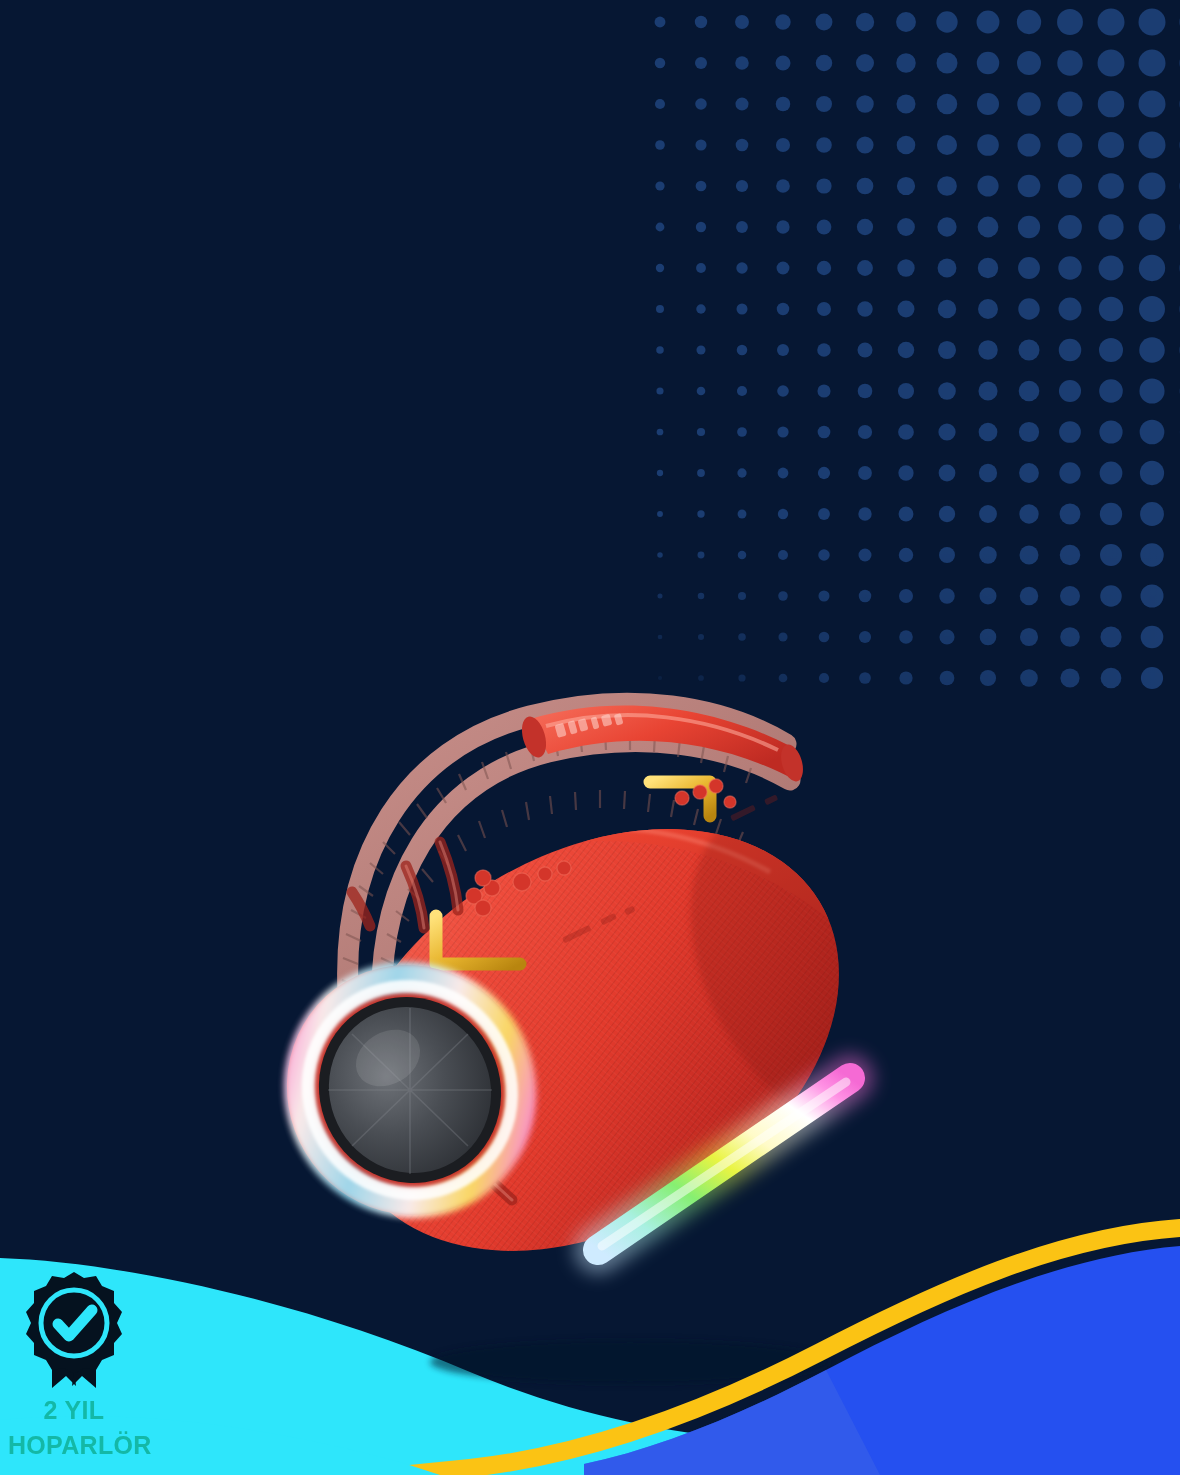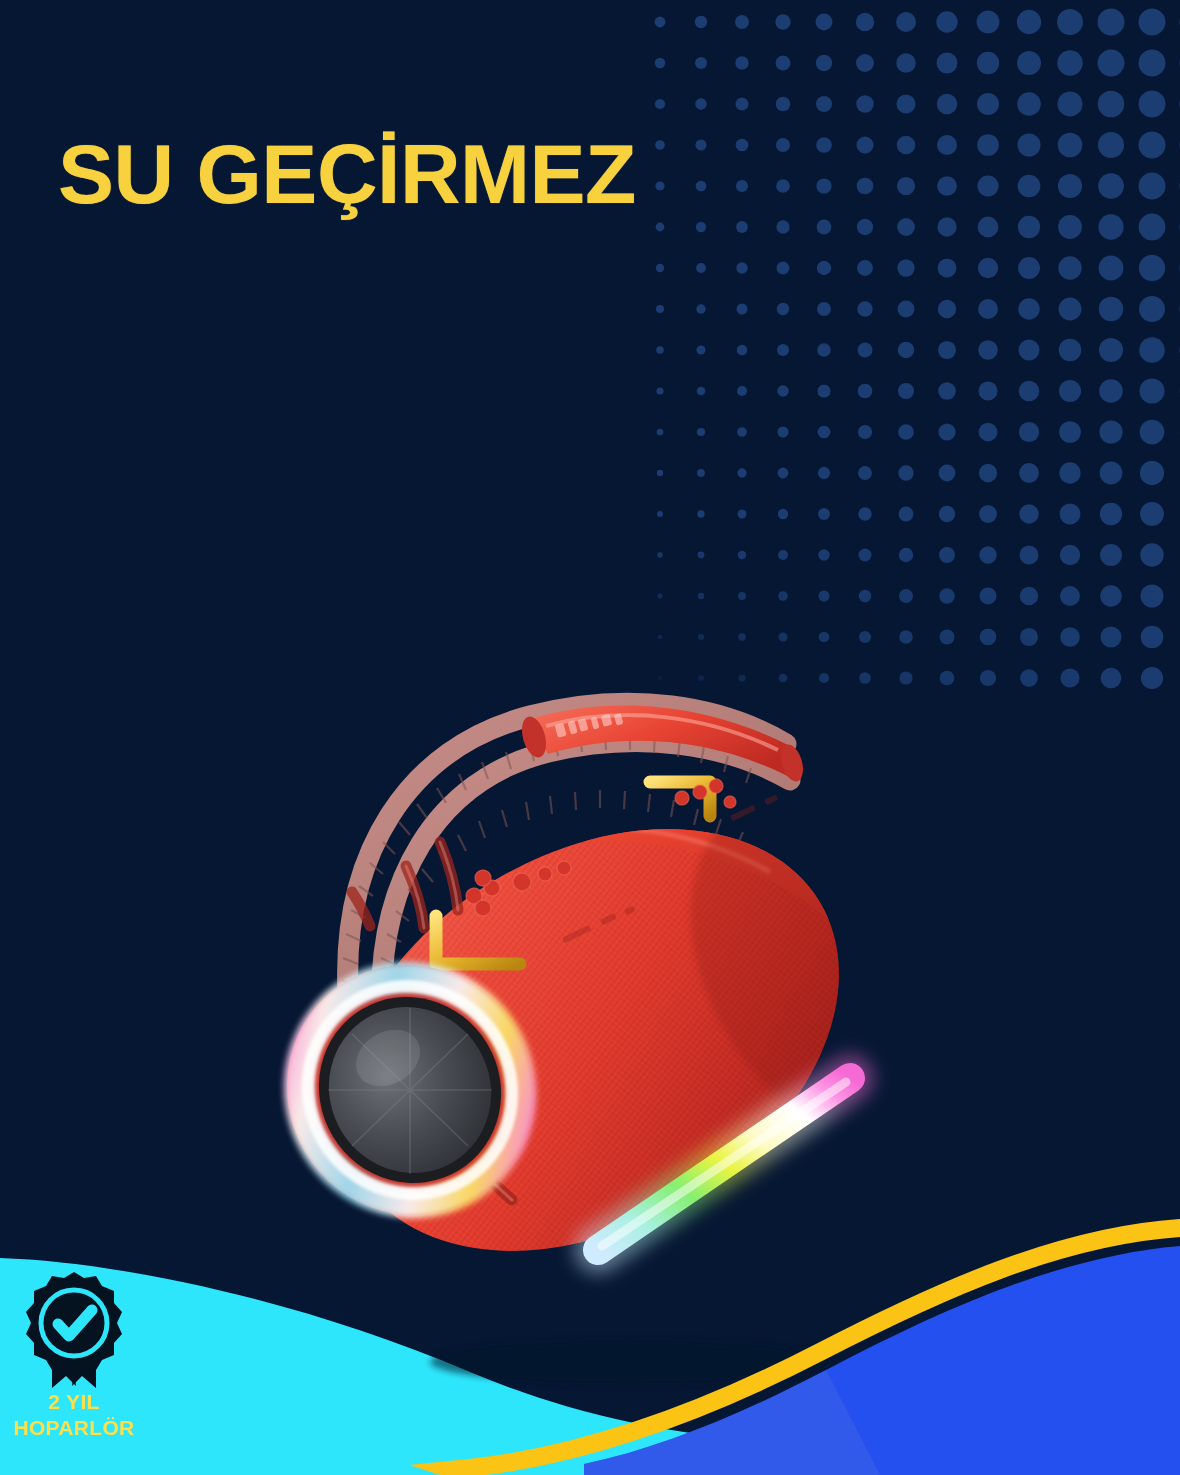--- a/index.html
+++ b/index.html
@@ -80,27 +80,27 @@
     z-index: 9;
     text-align: center;
   }
   .badge-seal {
     width: 104px;
     height: 118px;
     margin: 0 auto;
     display: block;
   }
   .badge-text {
-    color: #fde047;
+    color: #14b8a6;
     font-family: "Liberation Sans", sans-serif;
     font-weight: bold;
-    font-size: 21px;
+    font-size: 25px;
     line-height: 25px;
     letter-spacing: 0.3px;
-    margin-top: 1px;
+    margin-top: 10px;
   }
 </style>
 </head>
 <body>
 
 <div id="page">
 
   <svg class="dots-layer" viewBox="0 0 1180 1475" xmlns="http://www.w3.org/2000/svg">
     <defs>
       <linearGradient id="dotFadeY" x1="0" y1="0" x2="0" y2="1">
@@ -355,21 +355,20 @@
         <circle cx="988" cy="678" r="8.10"></circle>
         <circle cx="1029" cy="678" r="8.85"></circle>
         <circle cx="1070" cy="678" r="9.60"></circle>
         <circle cx="1111" cy="678" r="10.35"></circle>
         <circle cx="1152" cy="678" r="11.10"></circle>
         <circle cx="1193" cy="678" r="11.85"></circle>
       </g>
   </svg>
 
   <div class="headline">
-    <span class="headline-line">SU GEÇİRMEZ</span>
   </div>
 
   <svg class="product" viewBox="0 0 720 790" xmlns="http://www.w3.org/2000/svg">
     <defs>
 
       <linearGradient id="bodyGrad" x1="0.12" y1="0.05" x2="0.85" y2="0.95">
         <stop offset="0" stop-color="#F2604F"></stop>
         <stop offset="0.20" stop-color="#EE4B3B"></stop>
         <stop offset="0.52" stop-color="#E23A2C"></stop>
         <stop offset="0.80" stop-color="#C62B23"></stop>

